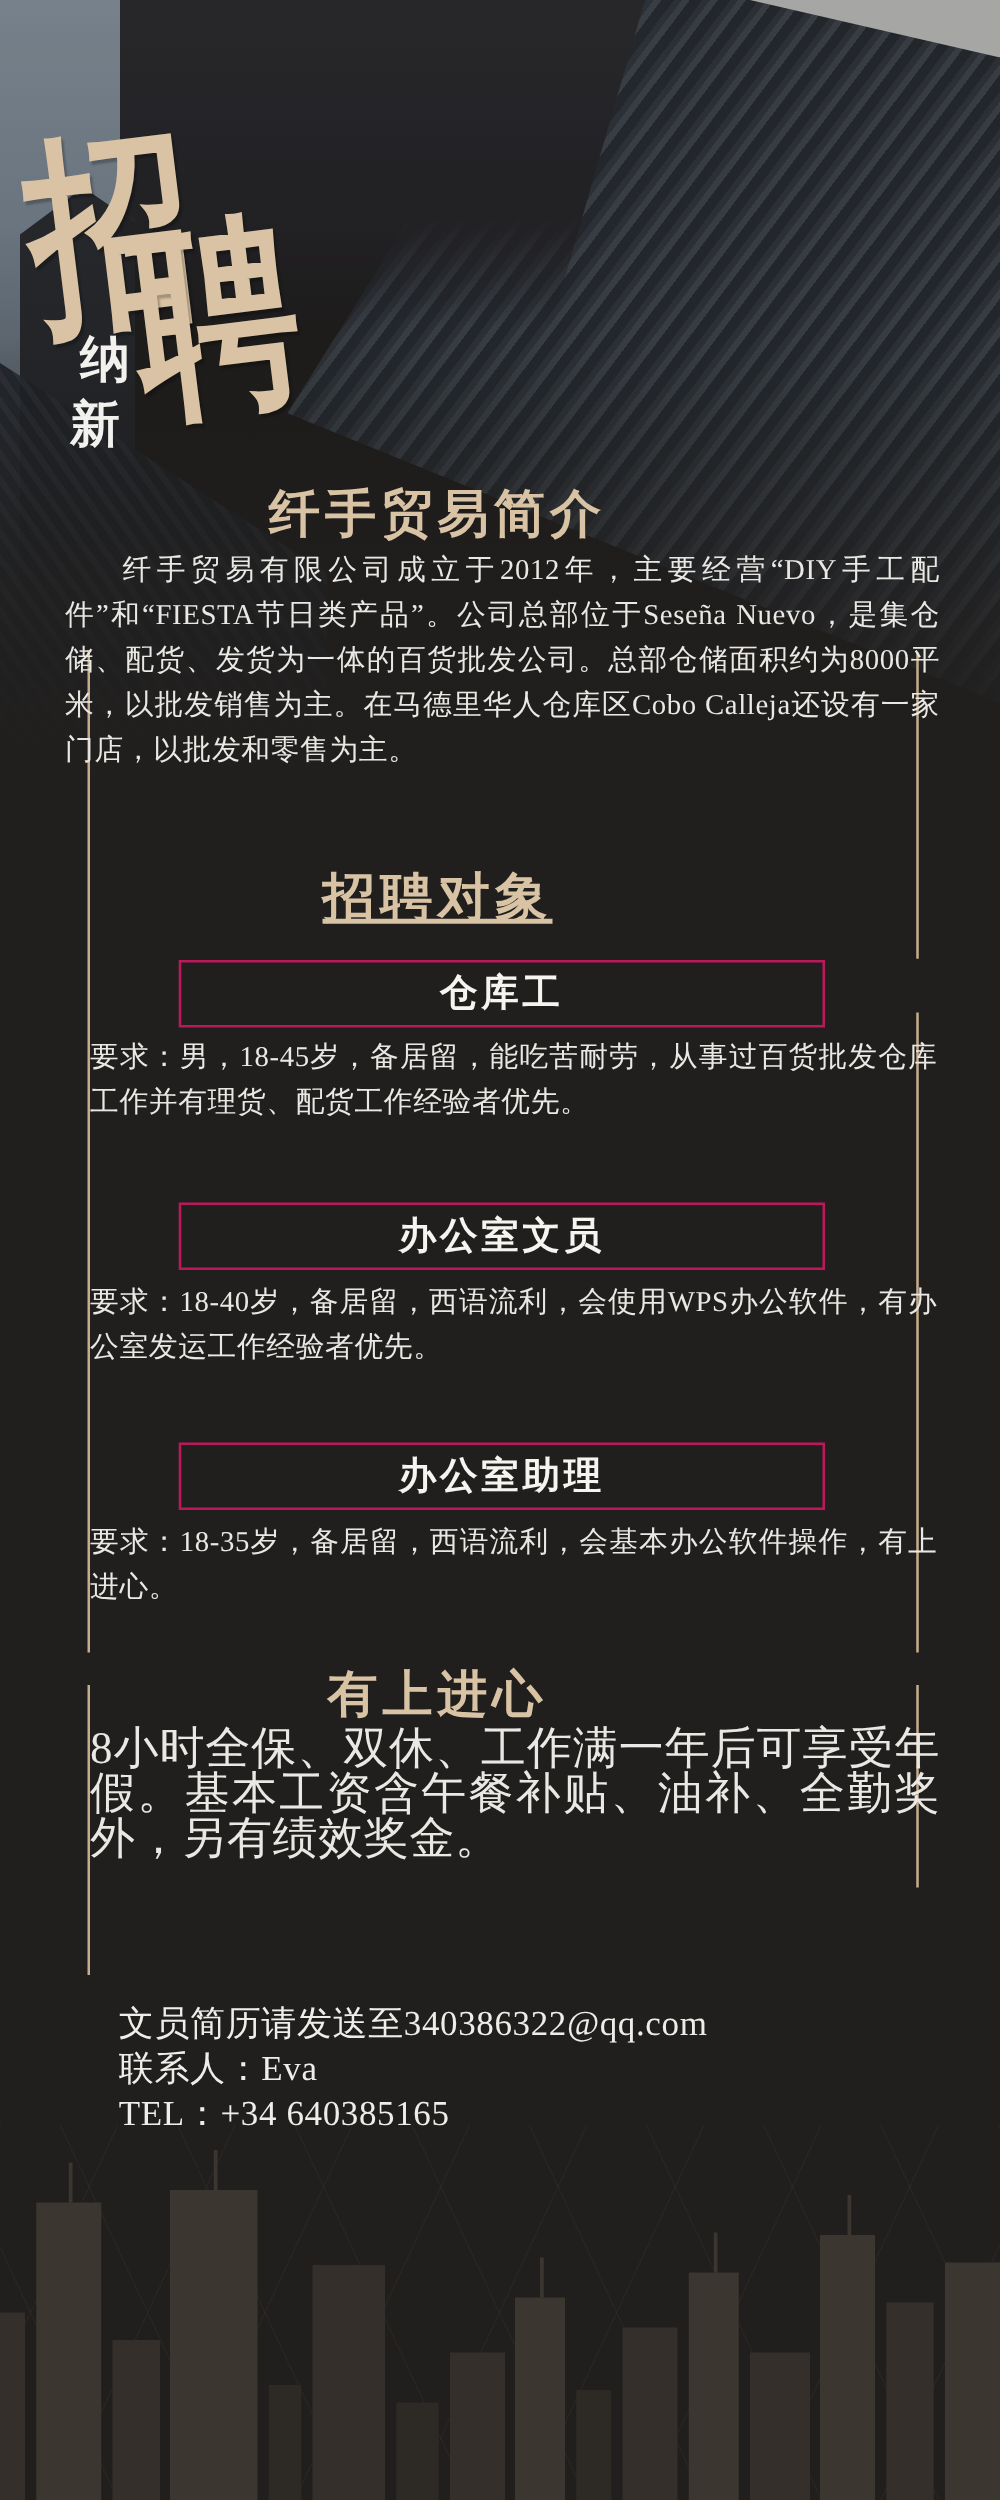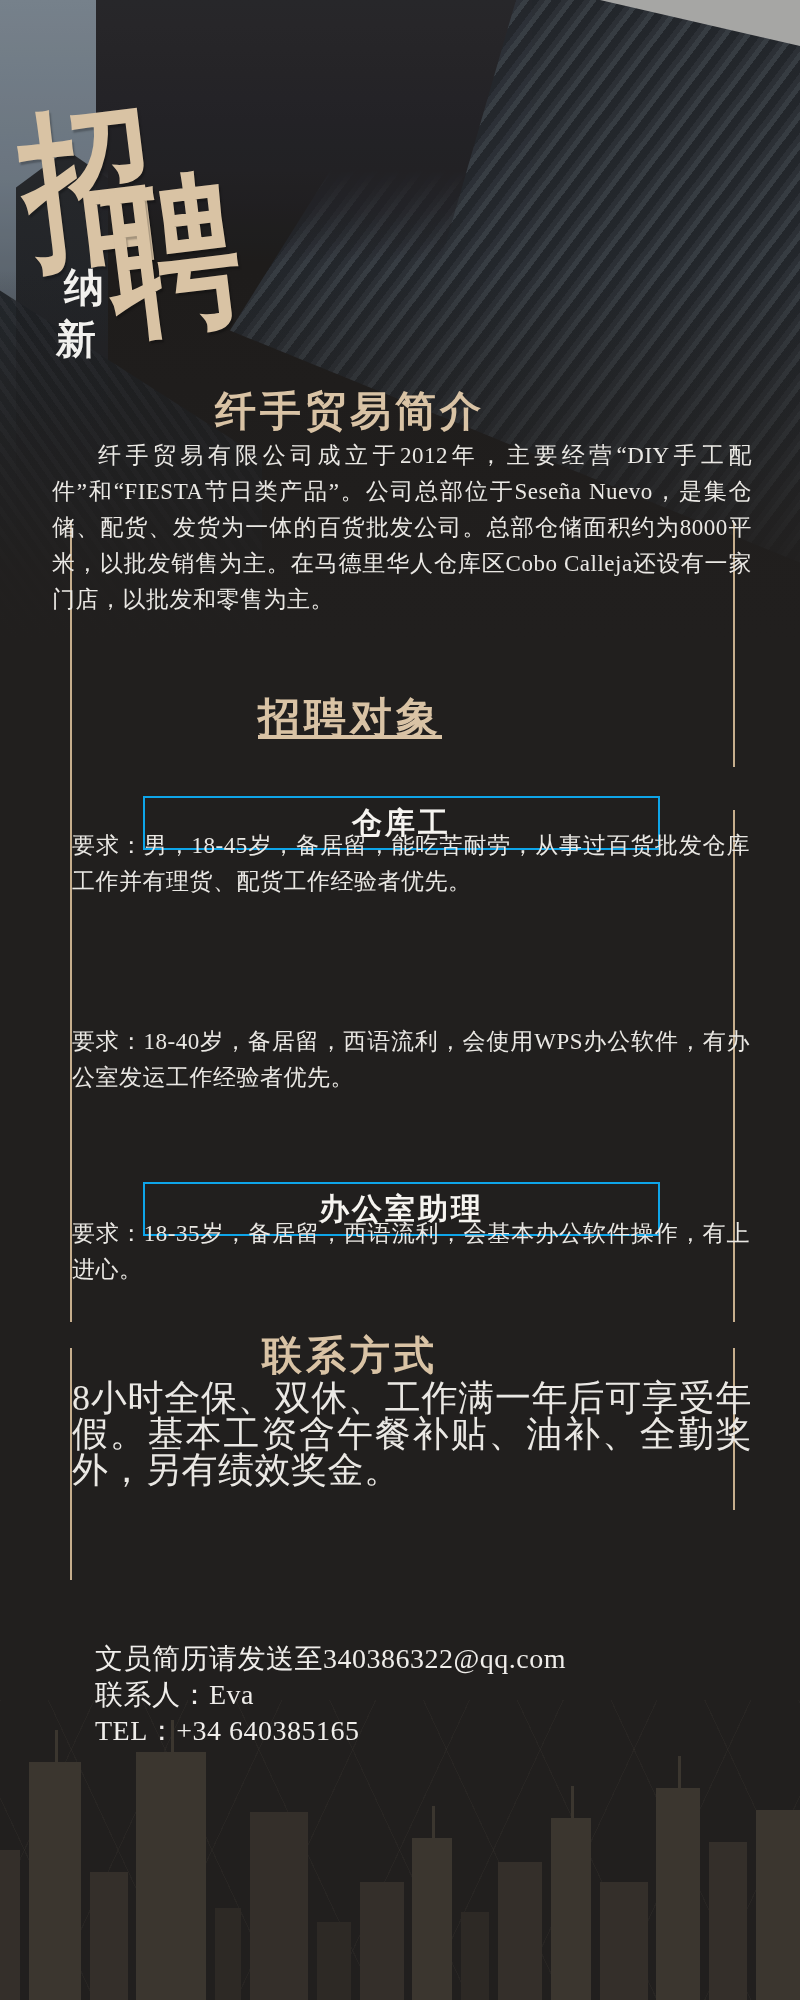--- a/index.html
+++ b/index.html
@@ -48,26 +48,26 @@
   
   .para{position:absolute;z-index:5;color:#eae8e4;font-size:23px;line-height:36px;
     letter-spacing:.5px;text-align:justify;}
   .intro-body{left:52px;top:438px;width:700px;text-indent:2em;}
   .req1{left:72px;top:828px;width:678px;}
   .req2{left:72px;top:1024px;width:678px;}
   .req3{left:72px;top:1216px;width:678px;}
   .salary-body{left:72px;top:1380px;width:680px;font-size:36px;line-height:36px;}
   
   .pos-box{position:absolute;left:143px;width:513px;height:50px;z-index:5;
-    border:2px solid #0ea5e9;color:#f6f4f0;font-weight:700;font-size:30px;
-    line-height:50px;text-align:center;letter-spacing:3px;margin-top:28px;}
+    border:2px solid #be185d;color:#f6f4f0;font-weight:700;font-size:30px;
+    line-height:50px;text-align:center;letter-spacing:3px;}
   .box1{top:768px;} .box2{top:962px;} .box3{top:1154px;}
   
   .contact-block{position:absolute;left:95px;top:1602px;z-index:5;color:#efedea;
-    font-size:28px;line-height:35px;letter-spacing:.5px;margin-top:39px;}
+    font-size:28px;line-height:35px;letter-spacing:.5px;}
   .contact-block div{margin-bottom:1px;}
   
   .vline{position:absolute;width:2px;background:#c6ae8d;z-index:4;}
   .vl-l1{left:70px;top:520px;height:802px;}
   .vl-l2{left:70px;top:1348px;height:232px;}
   .vl-r1{left:733px;top:522px;height:245px;}
   .vl-r2{left:733px;top:810px;height:512px;}
   .vl-r3{left:733px;top:1348px;height:162px;}
   
   .skyline-lines{position:absolute;left:0;top:1700px;width:800px;height:300px;z-index:1;
@@ -108,26 +108,27 @@
   <div class="vline vl-r3"></div>
 
   <div class="h-title t-intro">纤手贸易简介</div>
   <div class="para intro-body">纤手贸易有限公司成立于2012年，主要经营“DIY手工配件”和“FIESTA节日类产品”。公司总部位于Seseña Nuevo，是集仓储、配货、发货为一体的百货批发公司。总部仓储面积约为8000平米，以批发销售为主。在马德里华人仓库区Cobo Calleja还设有一家门店，以批发和零售为主。</div>
 
   <div class="h-title t-recruit">招聘对象</div>
 
   <div class="pos-box box1">仓库工</div>
   <div class="para req1">要求：男，18-45岁，备居留，能吃苦耐劳，从事过百货批发仓库工作并有理货、配货工作经验者优先。</div>
 
+  <div class="pos-box box2">办公室文员</div>
   <div class="para req2">要求：18-40岁，备居留，西语流利，会使用WPS办公软件，有办公室发运工作经验者优先。</div>
 
   <div class="pos-box box3">办公室助理</div>
   <div class="para req3">要求：18-35岁，备居留，西语流利，会基本办公软件操作，有上进心。</div>
 
-  <div class="h-title t-salary">联系方式</div>
+  <div class="h-title t-salary">有上进心</div>
   <div class="para salary-body">8小时全保、双休、工作满一年后可享受年假。基本工资含午餐补贴、油补、全勤奖外，另有绩效奖金。</div>
 
   <div class="contact-block">
     <div>文员简历请发送至340386322@qq.com</div>
     <div>联系人：Eva</div>
     <div>TEL：+34 640385165</div>
   </div>
 
   <div class="skyline-lines"></div>
   <div class="skyline">

